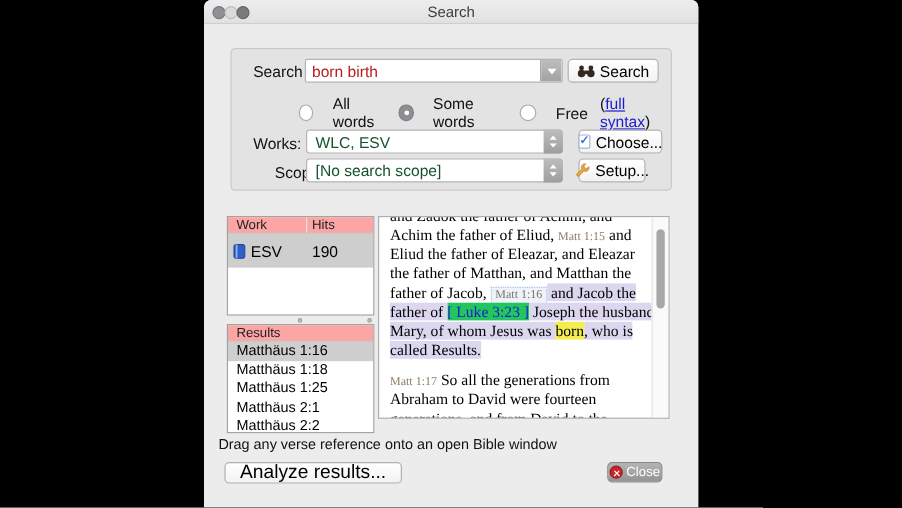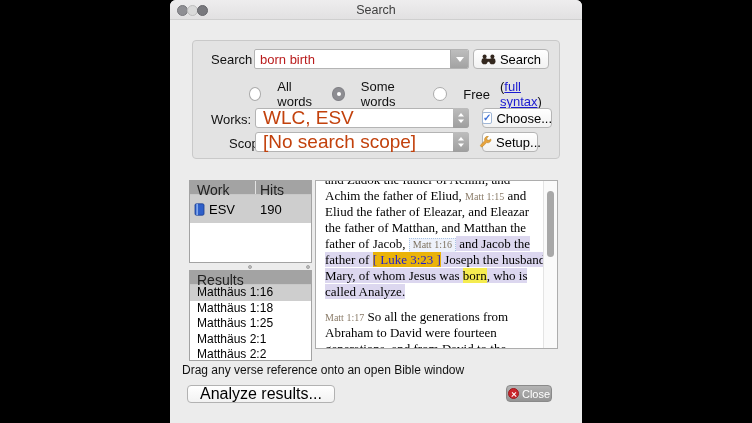--- a/index.html
+++ b/index.html
@@ -65,41 +65,41 @@
     border-radius:50%;background:#fff;
   }
   .radio-label{font-size:13px;color:#111;}
   .syntax{font-size:13px;color:#111;}
   .syntax a{color:#1b1bd1;text-decoration:underline;}
   .popup{
     position:absolute;left:62px;width:214px;height:20px;box-sizing:border-box;
     background:#fff;border:1px solid #b4b4b4;border-radius:3px;
     display:flex;align-items:center;
   }
-  .popup .val{flex:1;font-size:19px;color:#c2410c;padding-left:7px;}
+  .popup .val{flex:1;font-size:13px;color:#14532d;padding-left:7px;}
   .stepper{
     width:16px;align-self:stretch;margin:-1px -1px -1px 0;
     background:linear-gradient(#bdbdbd,#9e9e9e);
     border-radius:0 3px 3px 0;display:flex;align-items:center;justify-content:center;
   }
   
   .chkicon{
     width:12px;height:12px;background:#fff;border:1px solid #9fb6d6;border-radius:2px;
     box-sizing:border-box;font-size:10px;line-height:10px;color:#3a6fd8;
     font-weight:bold;text-align:center;
   }
   
   .pane{
     position:absolute;background:#fff;border:1px solid #a3a3a3;box-sizing:border-box;
   }
   .pane-hits{left:19px;top:180px;width:123px;height:83px;}
   .pane-results{left:19px;top:270px;width:123px;height:91px;}
   .pane-header{
-    height:13px;border-bottom:1px solid #c8c8c8;font-size:14px;color:#222;
-    position:relative;background:#a3a3a3;
+    height:13px;border-bottom:1px solid #c8c8c8;font-size:11px;color:#222;
+    position:relative;background:#fca5a5;
   }
   .pane-header .h1{position:absolute;left:7px;top:1px;}
   .pane-header .h2{position:absolute;left:70px;top:1px;}
   .colline{position:absolute;left:65px;top:0;bottom:0;width:1px;background:#e2e2e2;}
   .hitrow{
     height:28px;display:flex;align-items:center;font-size:13px;color:#000;position:relative;
   }
   .hitrow.selected{background:#cecece;}
   .hitrow .bk{margin-left:4px;}
   .hitrow .wname{margin-left:4px;}
@@ -124,21 +124,21 @@
     font-family:"Liberation Serif", serif;font-size:13px;color:#000;
   }
   .tline{height:16px;line-height:16px;white-space:nowrap;overflow:hidden;}
   .tline.blank{height:9px;}
   .sg-ref{font-size:10px;color:#8a7b68;}
   .sg-refbox{
     font-size:10px;color:#7d7260;background:#eef2fb;
     border:1px dotted #aac4e4;padding:0 3px 12px 3px;
   }
   .sg-hl{background:#dcd7ef;}
-  .sg-linkhl{background:#eab308;color:#1b1bd1;}
+  .sg-linkhl{background:#22c55e;color:#1b1bd1;}
   .sg-hit{background:#f5ec50;}
   .vscroll{
     position:absolute;right:0;top:0;bottom:0;width:13px;background:#fafafa;
     border-left:1px solid #e4e4e4;
   }
   .vthumb{
     position:absolute;left:2.5px;top:10px;width:7px;height:66px;border-radius:4px;
     background:#a8a8a8;
   }
   
@@ -288,21 +288,21 @@
 
   <div class="textpane">
     <div class="textwrap">
       <div class="tline"><span>and Zadok the father of Achim, and</span></div>
       <div class="tline"><span>Achim the father of Eliud, </span><span class="sg-ref">Matt 1:15</span><span> and</span></div>
       <div class="tline"><span>Eliud the father of Eleazar, and Eleazar</span></div>
       <div class="tline"><span>the father of Matthan, and Matthan the</span></div>
       <div class="tline"><span>father of Jacob, </span><span class="sg-refbox">Matt 1:16</span><span class="sg-hl"> and Jacob the</span></div>
       <div class="tline"><span class="sg-hl">father of </span><span class="sg-linkhl">[ Luke 3:23 ]</span><span class="sg-hl"> Joseph the husband of</span></div>
       <div class="tline"><span class="sg-hl">Mary, of whom Jesus was </span><span class="sg-hit">born</span><span class="sg-hl">, who is</span></div>
-      <div class="tline"><span class="sg-hl">called Analyze.</span></div>
+      <div class="tline"><span class="sg-hl">called Results.</span></div>
       <div class="tline blank"></div>
       <div class="tline"><span class="sg-ref">Matt 1:17</span><span> So all the generations from</span></div>
       <div class="tline"><span>Abraham to David were fourteen</span></div>
       <div class="tline"><span>generations, and from David to the</span></div>
     </div>
     <div class="vscroll">
       <div class="vthumb"></div>
     </div>
   </div>
 

